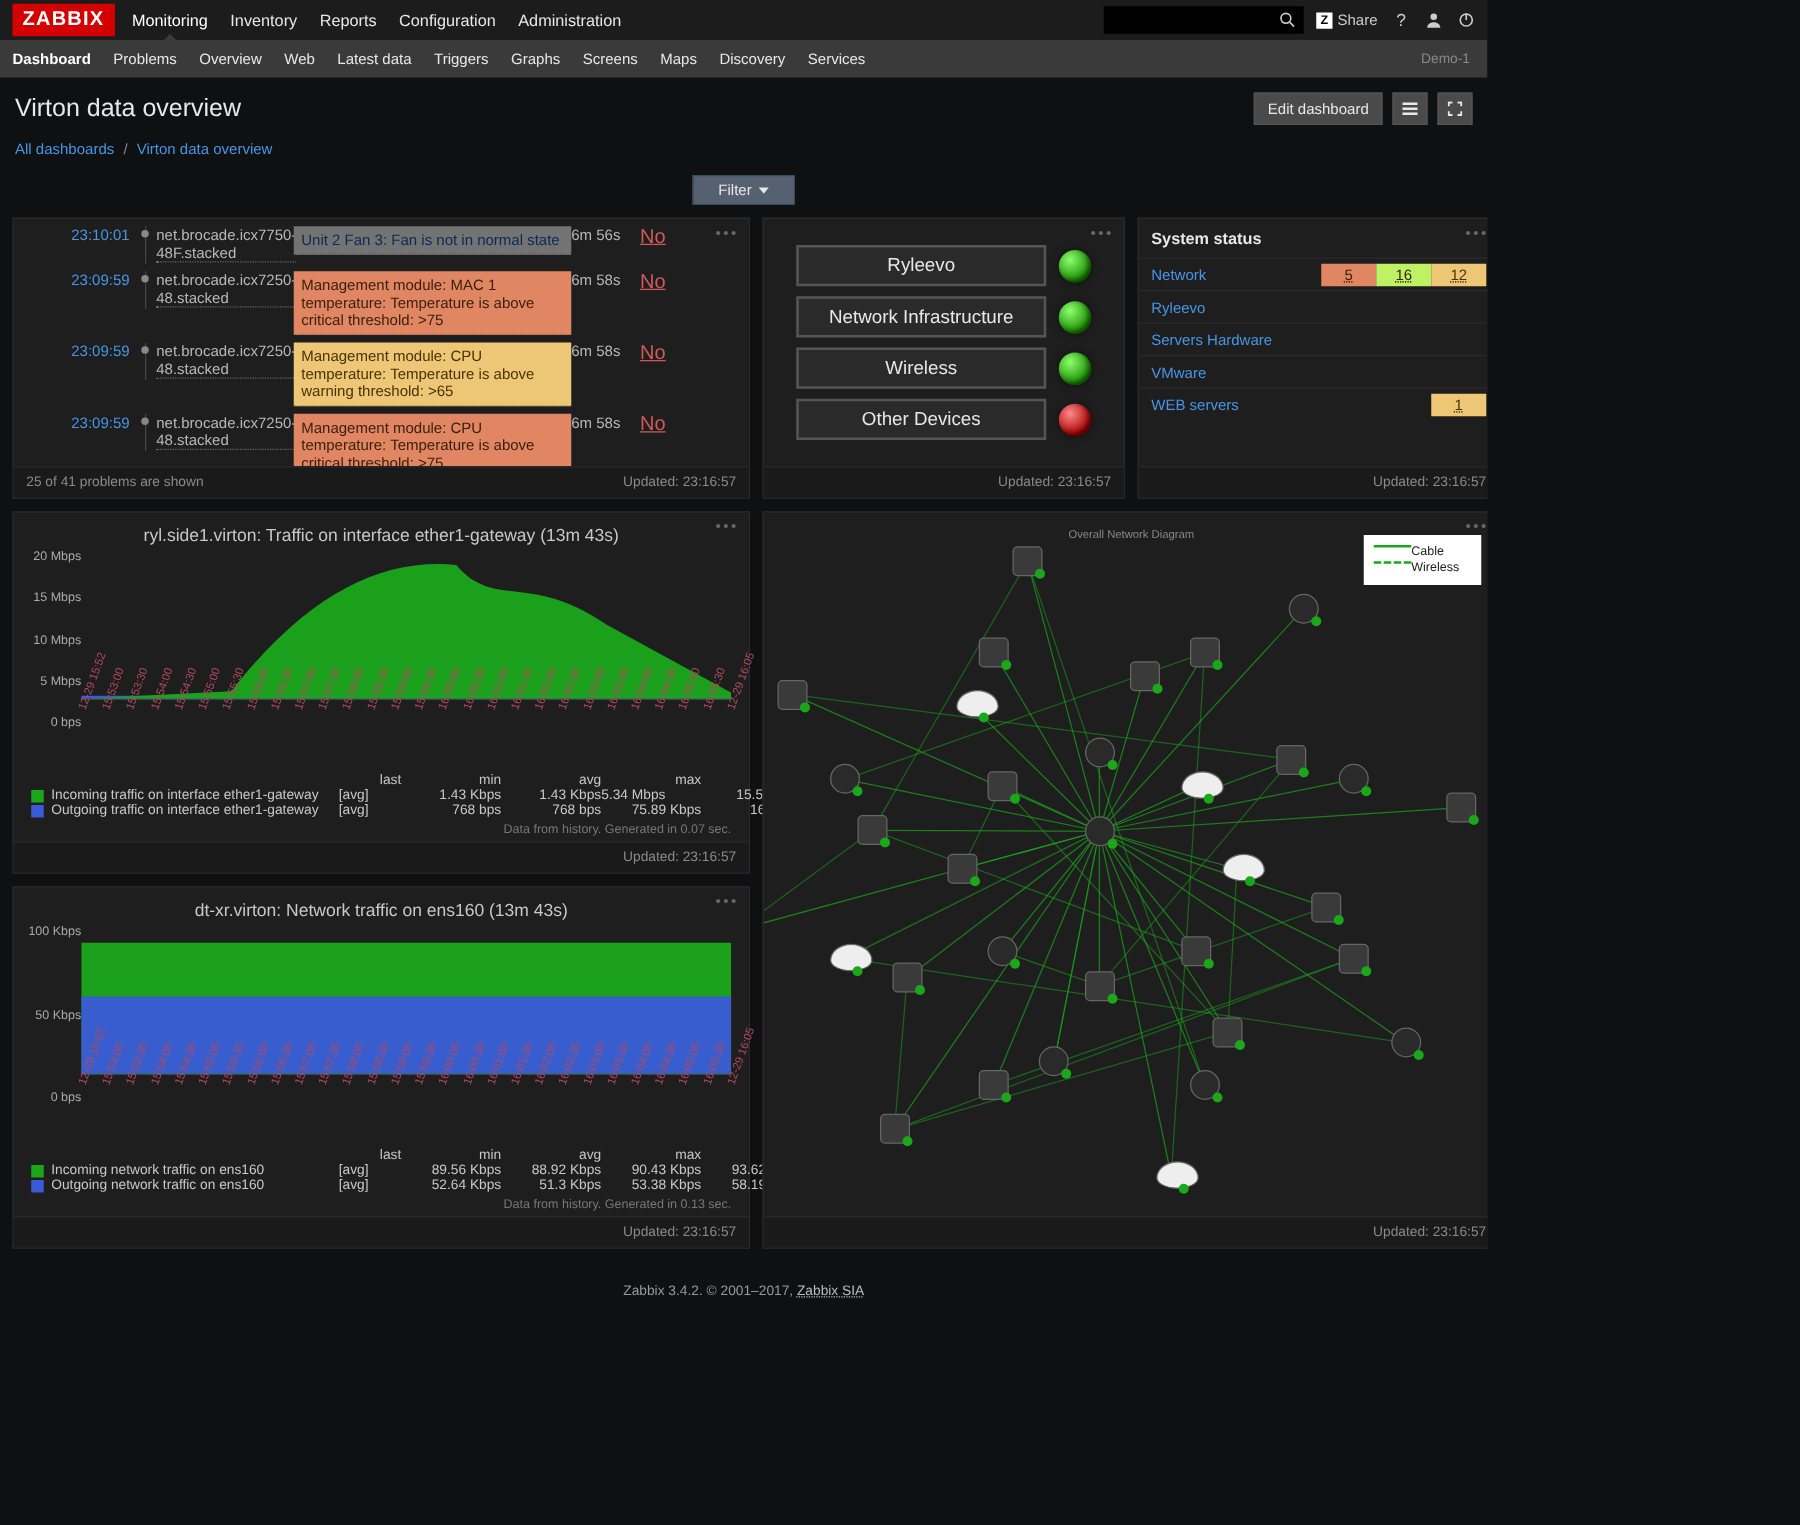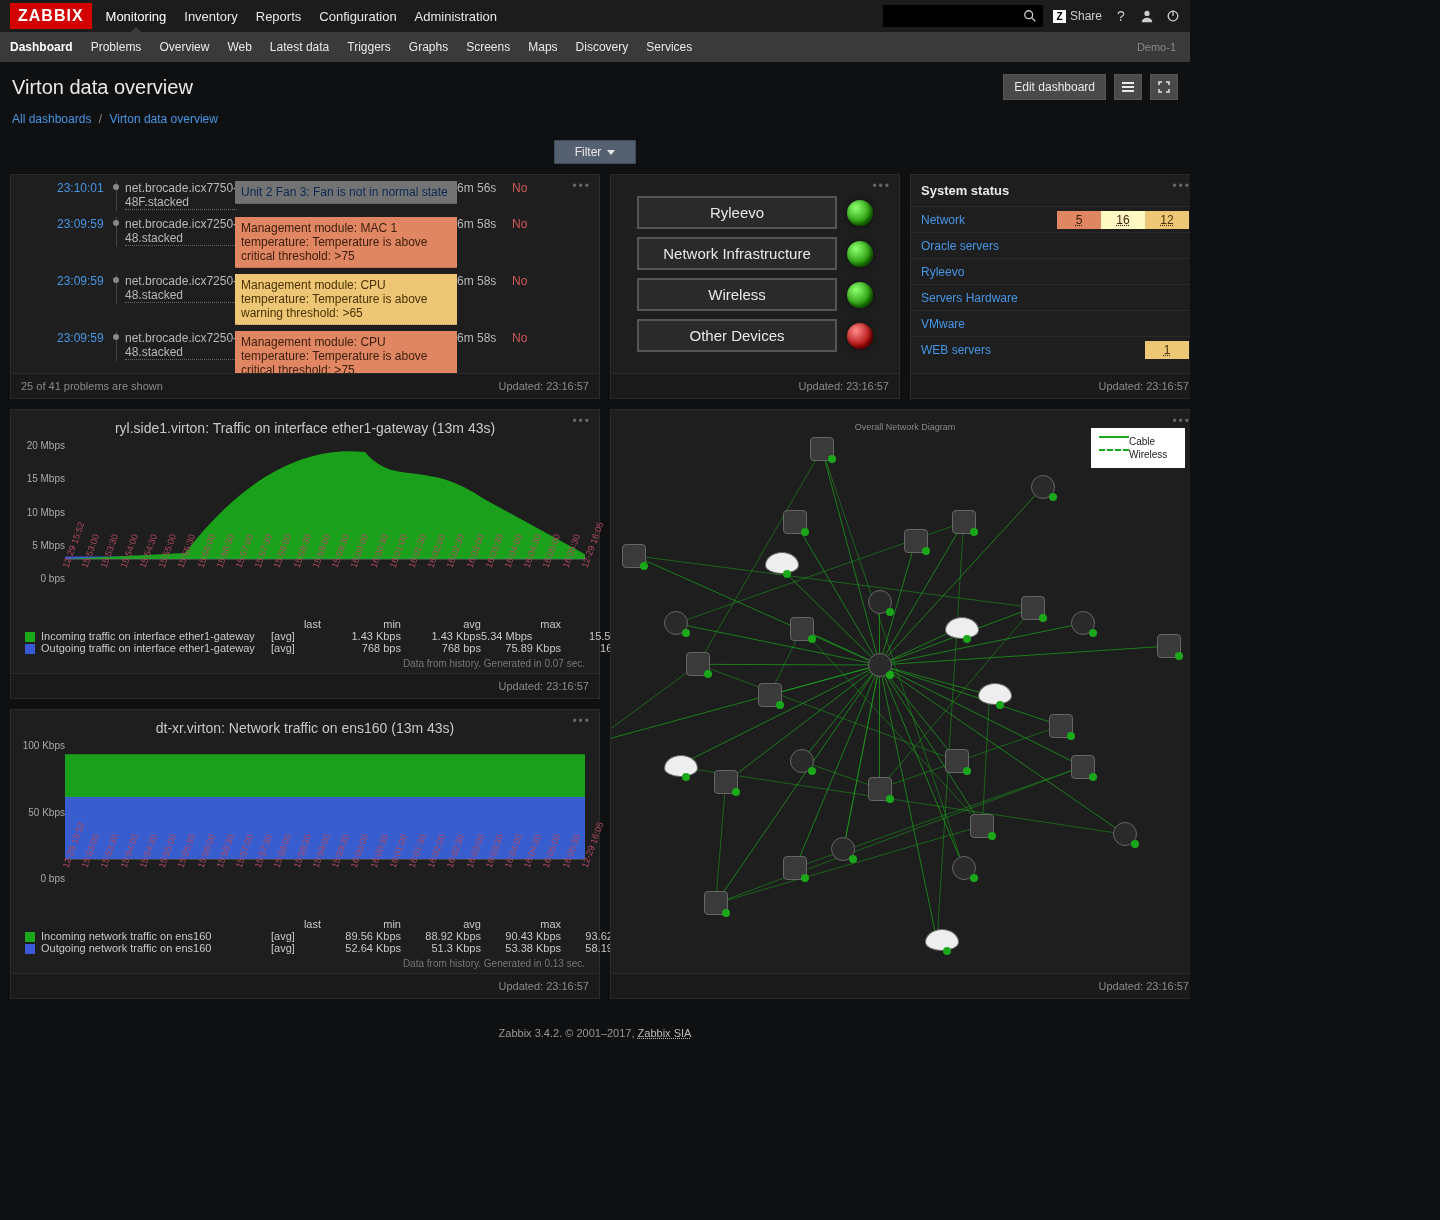--- a/index.html
+++ b/index.html
@@ -56,40 +56,40 @@
   .prow { display: grid; grid-template-columns: 58px 10px 110px 222px 55px 34px; align-items: start; padding: 6px 8px 0; gap: 0; margin-left: 38px; }
   .ptime { color: #4796e6; font-size: 12px; }
   .psep { width:2px; height: 30px; background: linear-gradient(#444,#444) center/1px 100% no-repeat; position:relative; }
   .psep::before { content:""; position:absolute; left:-2px; top:3px; width:6px;height:6px;border-radius:50%; background:#888; }
   .phost { color: #b8b8b8; font-size: 12px; border-bottom: 1px dotted #666; line-height: 14px; display:inline-block;}
   .pproblem { font-size: 12px; padding: 4px 6px; line-height: 14px; border-bottom: 1px dotted rgba(0,0,0,.25); }
   .sev-info { background: #737373; color: #0a2a55; }
   .sev-high { background: #e08663; color: #3a1e0a; }
   .sev-warn { background: #eec776; color: #4a3200; }
   .pdur { color: #b8b8b8; font-size: 12px; }
-  .pack { color: #d05a5a; font-size: 12px; }
+  .pack { color: #d05a5a; font-size: 16px; text-decoration: underline; }
 
   
   .w-status { grid-column: 2 / 3; grid-row: 1; height: 225px; display:flex; flex-direction:column;}
   .status-body { flex:1; display:flex; flex-direction:column; gap:8px; align-items:center; justify-content:center; padding: 12px 18px; }
   .status-row { display:flex; align-items:center; gap:10px; width:100%; justify-content:center;}
   .status-label { width: 200px; text-align:center; padding:6px 0; background:#2a2a2a; border:2px solid #555; color:#e8e8e8; font-size:15px;}
   .led { width:26px;height:26px;border-radius:50%; box-shadow: inset -2px -2px 4px rgba(0,0,0,.5), 0 0 6px rgba(0,0,0,.5);}
   .led.green { background: radial-gradient(circle at 35% 30%, #8cff6e, #1a8c00 70%); }
   .led.red   { background: radial-gradient(circle at 35% 30%, #ff8a8a, #a80000 70%); }
 
   
   .w-sys { grid-column: 3 / 4; grid-row: 1; height: 225px; display:flex; flex-direction:column;}
   .sys-head { color:#e8e8e8; font-weight:bold; padding:8px 10px; font-size:13px; }
   .sys-body { flex:1; }
   .sys-row { display:flex; align-items:center; padding:4px 10px; border-top:1px solid #2a2a2a; height:26px;}
   .sys-row a { color:#4796e6; font-size:12px; }
   .sev-cells { display:flex; margin-left:auto; }
   .sev-cells span { display:inline-flex; align-items:center; justify-content:center; min-width:44px; height:18px; font-size:12px; text-decoration:underline dotted;}
-  .cell-high{background:#e08663;color:#3a1e0a;} .cell-avg{background:#fef9c3;color:#3a1e0a;} .cell-warn{background:#eec776;color:#4a3200;}
+  .cell-high{background:#e08663;color:#3a1e0a;} .cell-avg{background:#bef264;color:#3a1e0a;} .cell-warn{background:#eec776;color:#4a3200;}
 
   
   .w-chart { display:flex; flex-direction:column; }
   .w-traffic1 { grid-column:1/2; grid-row:2; height: 290px;}
   .w-traffic2 { grid-column:1/2; grid-row:3; height: 290px;}
   .chart-title { text-align:center; color:#c8c8c8; font-size:14px; padding:10px 0 4px; }
   .chart-area { flex:1; padding: 0 14px 4px 54px; position:relative; }
   .axis-y { position:absolute; left:8px; top:0; bottom:34px; width:46px; display:flex; flex-direction:column; justify-content:space-between; text-align:right; color:#aaa; font-size:10px;}
   .plot { position:relative; width:100%; height:120px; border-bottom:1px solid #444;}
   .plot svg { width:100%; height:100%; display:block;}
@@ -276,24 +276,20 @@
     <div class="dots">•••</div>
     <div class="sys-head">System status</div>
     <div class="sys-body" id="sys-body">
         <div class="sys-row">
           <a href="#">Network</a>
           <div class="sev-cells">
             <span class="cell-high">5</span>
             <span class="cell-avg">16</span>
             <span class="cell-warn">12</span>
           </div>
-        </div>
-        <div class="sys-row">
-          <a href="#">Oracle servers</a>
-          <div class="sev-cells"></div>
         </div>
         <div class="sys-row">
           <a href="#">Ryleevo</a>
           <div class="sev-cells"></div>
         </div>
         <div class="sys-row">
           <a href="#">Servers Hardware</a>
           <div class="sev-cells"></div>
         </div>
         <div class="sys-row">

